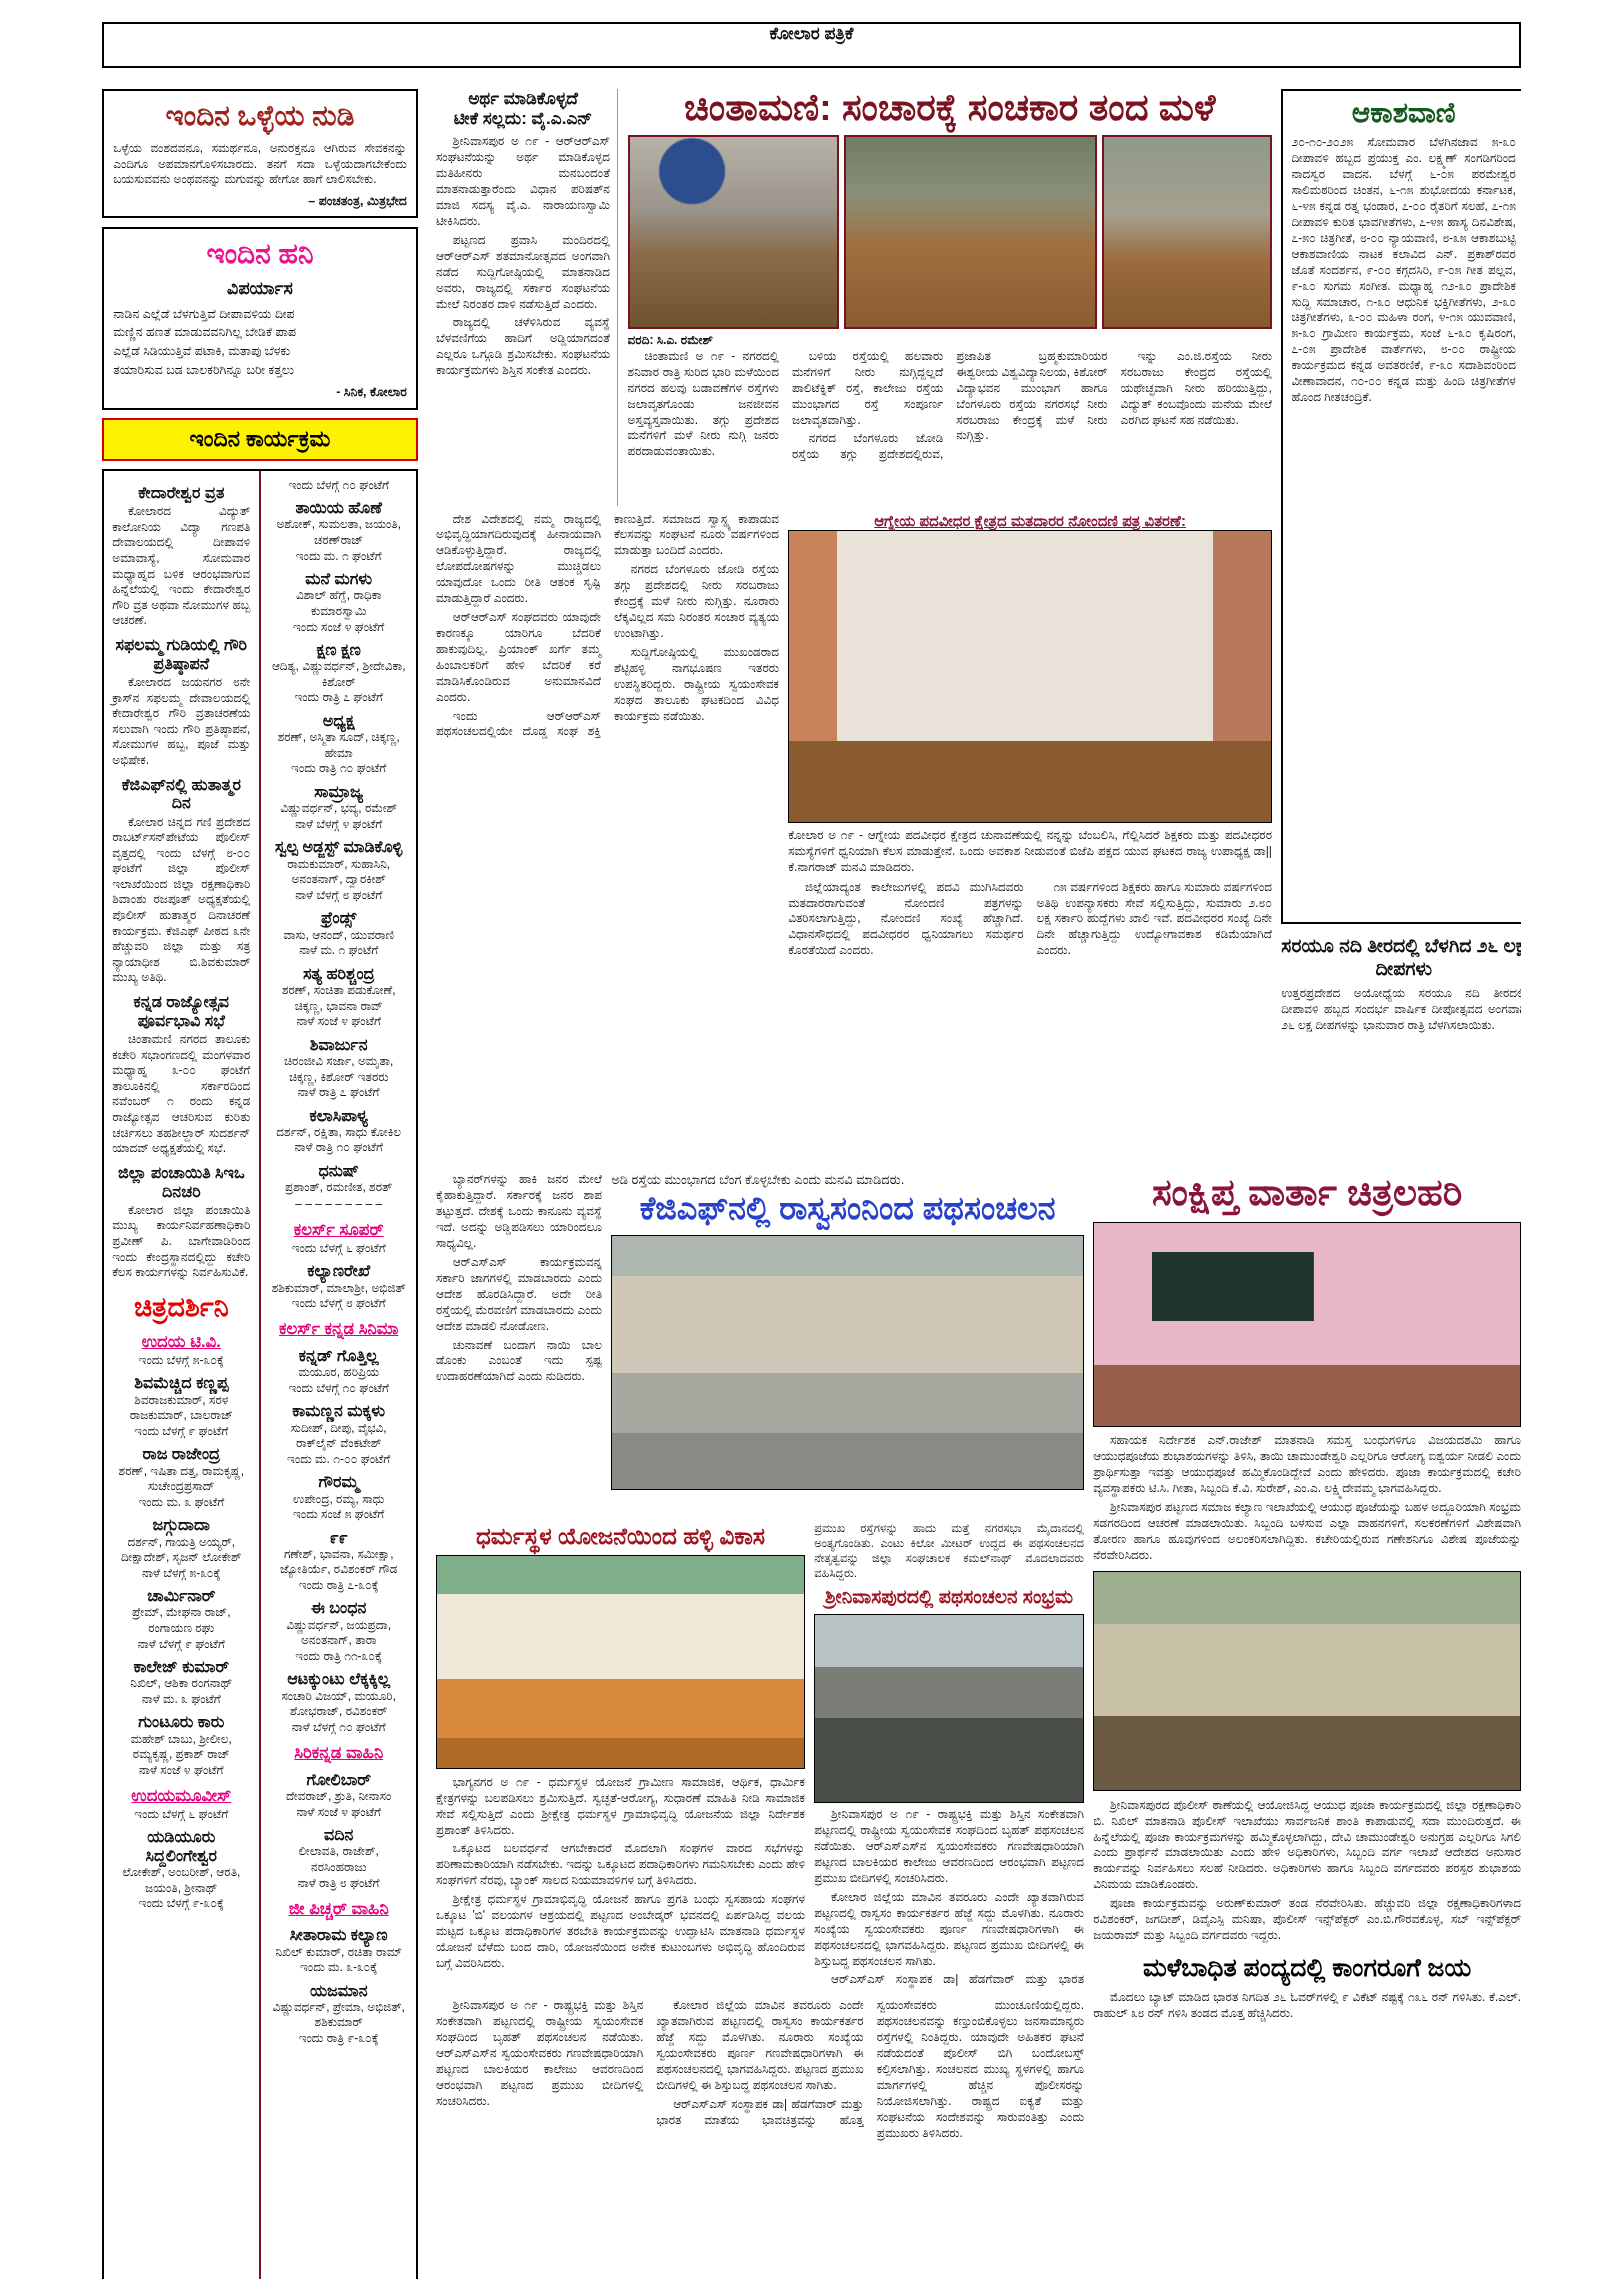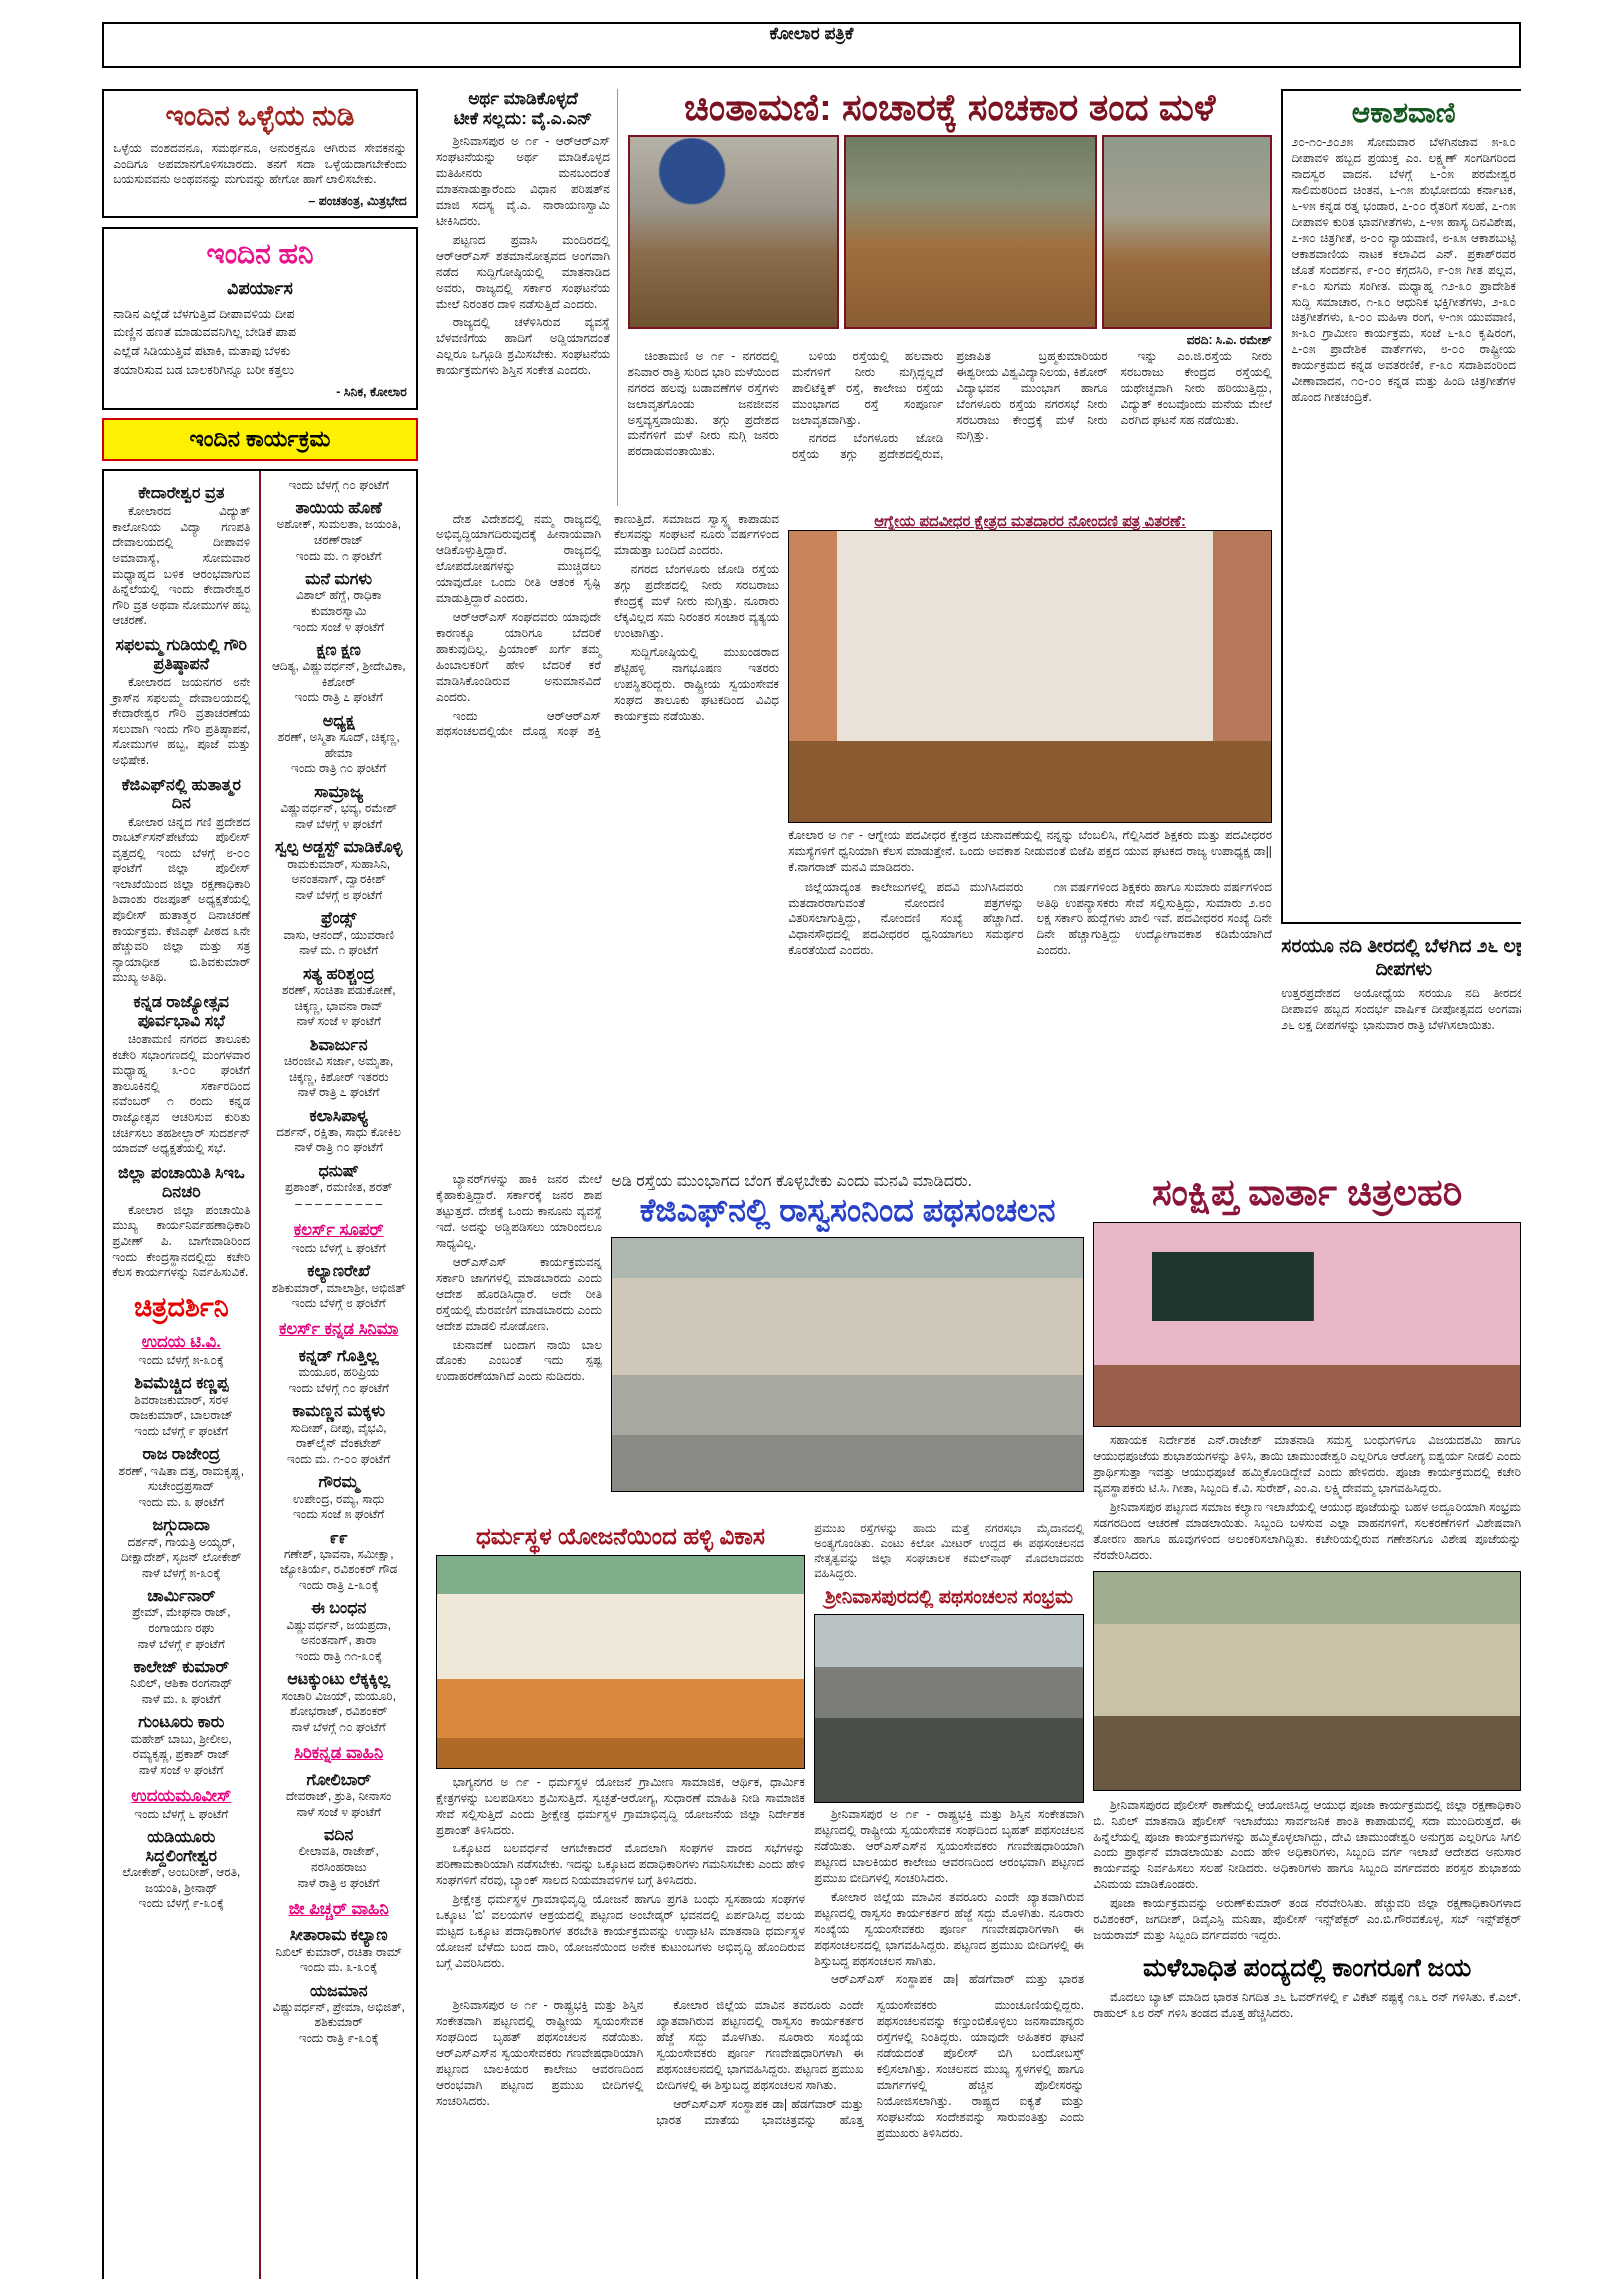--- a/index.html
+++ b/index.html
@@ -41,41 +41,41 @@
   .band-top{display:flex;gap:9.2px;height:1076px;overflow:hidden;}
   .mid-top{width:836px;flex:none;overflow:hidden;}
   .row1{display:flex;gap:9.2px;height:417px;overflow:hidden;}
   .yan{width:174px;flex:none;overflow:hidden;border-right:0.9px solid #999;padding-right:7.4px;}
   .yan h3{margin:0 0 4.6px 0;text-align:center;font-size:17px;line-height:1.2;}
   .flood{flex:1;overflow:hidden;}
   .flood h1{color:#7b1220;font-size:37px;font-weight:800;text-align:center;margin:0 0 7.4px 0;line-height:1.05;}
   .photos{display:flex;gap:5.5px;height:194px;}
   .photo{box-sizing:border-box;}
   .photos .photo{border:2.8px solid #7b1220;}
-  .byline{font-weight:bold;font-size:12px;margin:3.7px 0 1.8px 0;text-align:right;}
+  .byline{font-weight:bold;font-size:12px;margin:3.7px 0 1.8px 0;}
   .cols4{column-count:4;column-gap:13px;height:148px;overflow:hidden;}
   .row2{display:flex;gap:9.2px;height:646px;margin-top:5.5px;overflow:hidden;}
   .cont2{width:343px;flex:none;column-count:2;column-gap:13px;overflow:hidden;}
   .grad{flex:1;overflow:hidden;}
   .kicker{color:#8a1538;font-weight:800;text-decoration:underline;text-align:center;font-size:15px;}
   .grad h2{color:#1d6b28;font-size:28px;font-weight:800;text-align:center;margin:3.7px 0 7.4px 0;line-height:1.15;}
   .ph-grad{height:293px;border:1.8px solid #000;}
   .caption{font-size:12px;line-height:1.33;text-align:justify;margin-top:5.5px;}
   .cols2{column-count:2;column-gap:13px;margin-top:3.7px;height:138px;overflow:hidden;}
   .akcol{width:245px;flex:none;overflow:hidden;}
   .akbox{border:2.8px solid #000;padding:5.5px 8.3px;height:835px;overflow:hidden;box-sizing:border-box;}
   .akbox h2{color:#14571f;font-size:28px;font-weight:800;text-align:center;margin:0 0 5.5px 0;}
   .sarayu{margin-top:11px;}
   .sarayu h3{font-size:19px;text-align:center;margin:3.7px 0 5.5px 0;line-height:1.2;}
   .band-low{display:flex;gap:9.2px;height:1112px;margin-top:7.4px;overflow:hidden;}
   .mid-low{width:648px;flex:none;overflow:hidden;}
   .kgfrow{display:flex;gap:9.2px;height:343px;overflow:hidden;}
   .kgf-side{width:166px;flex:none;overflow:hidden;}
   .kgf{flex:1;overflow:hidden;}
-  .kgf-pre{font-size:16px;white-space:nowrap;overflow:hidden;margin-bottom:1.8px;}
+  .kgf-pre{font-size:13px;white-space:nowrap;overflow:hidden;margin-bottom:1.8px;}
   .kgf h1{color:#2741c9;font-size:32px;font-weight:800;text-align:center;margin:1.8px 0 7.4px 0;}
   .ph-rss{height:255px;border:1.8px solid #000;}
   .dsrow{display:flex;gap:9.2px;height:469px;margin-top:5.5px;overflow:hidden;}
   .dharma{width:369px;flex:none;overflow:hidden;}
   .dharma h2{color:#a01420;font-size:23px;font-weight:800;text-align:center;margin:1.8px 0 5.5px 0;}
   .ph-lamp{height:214px;border:1.8px solid #000;}
   .dharma .btext{margin-top:5.5px;}
   .sri{flex:1;overflow:hidden;}
   .sri .lead{font-size:11.5px;line-height:1.3;text-align:justify;}
   .sri h3{color:#a01420;font-size:19px;font-weight:800;text-align:center;margin:5.5px 0 4.6px 0;line-height:1.2;}

